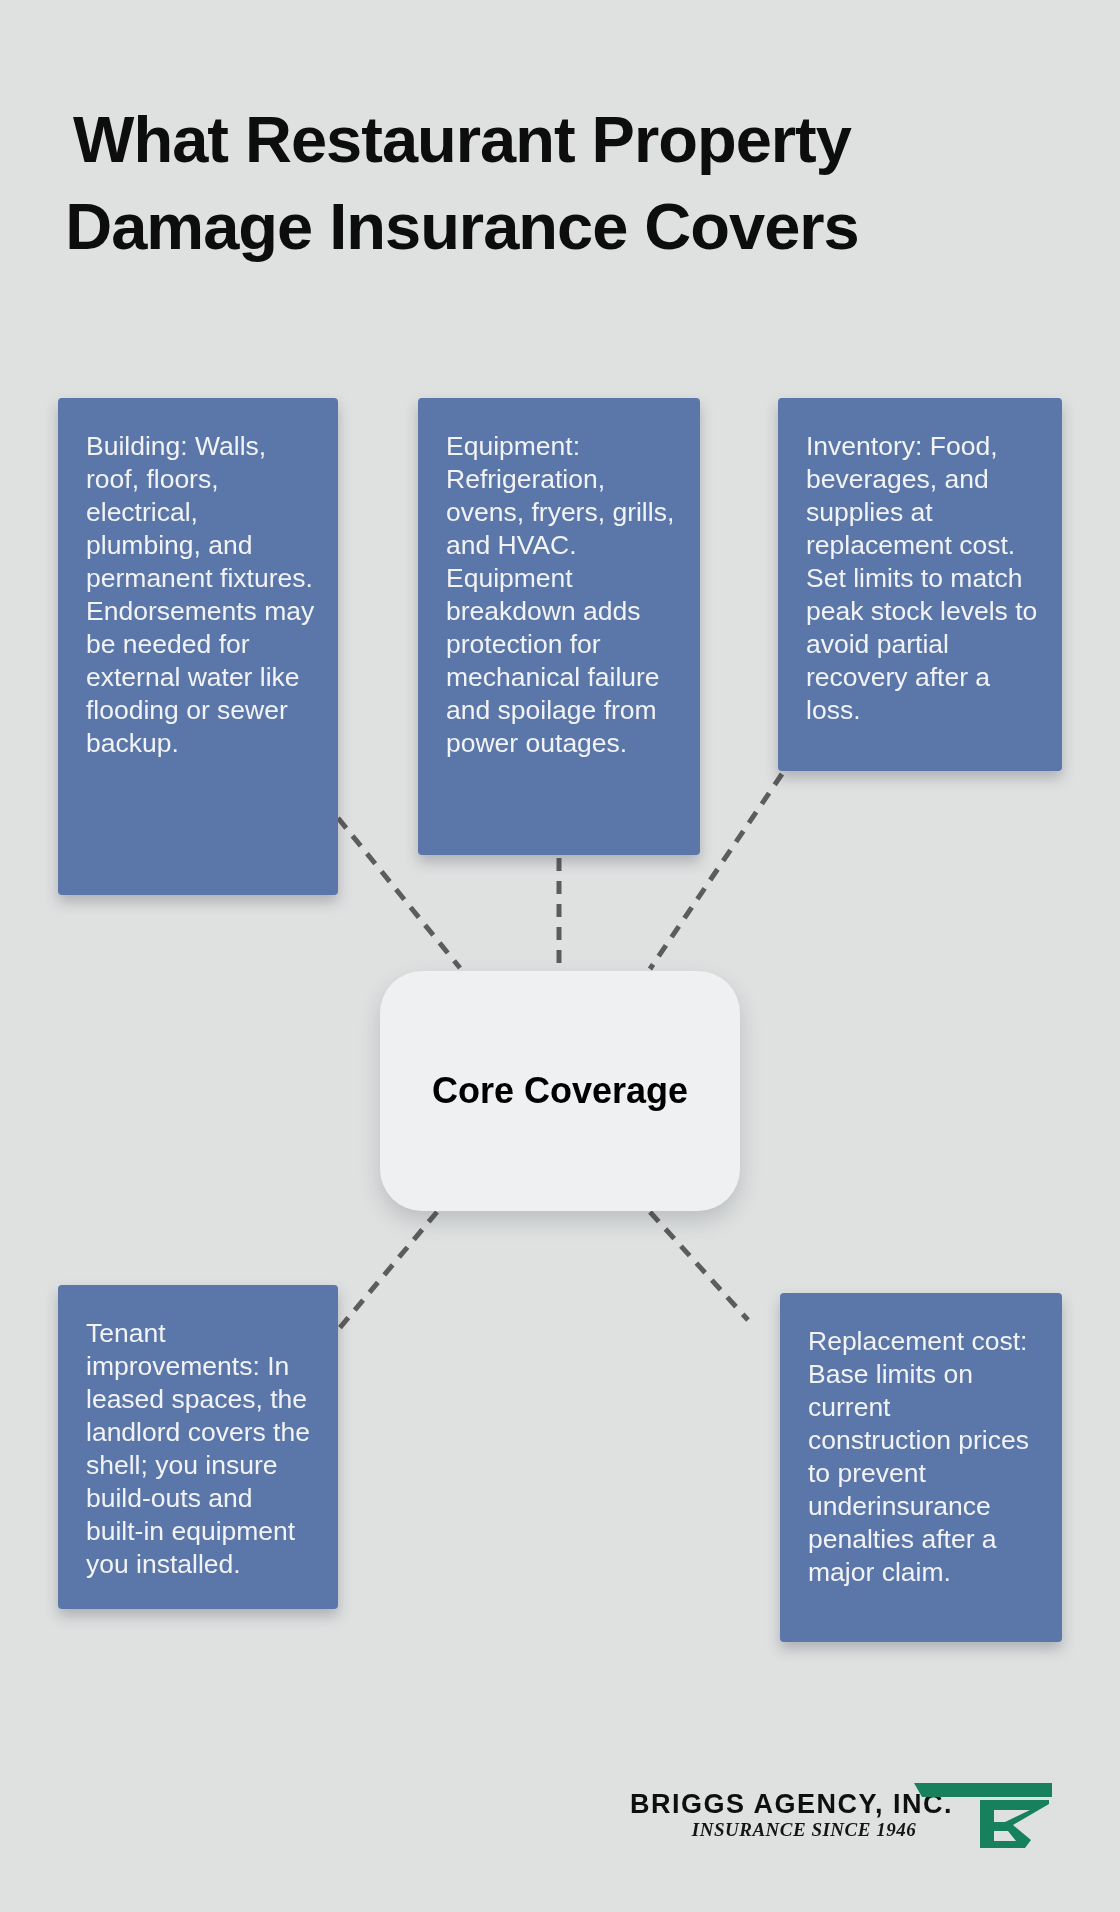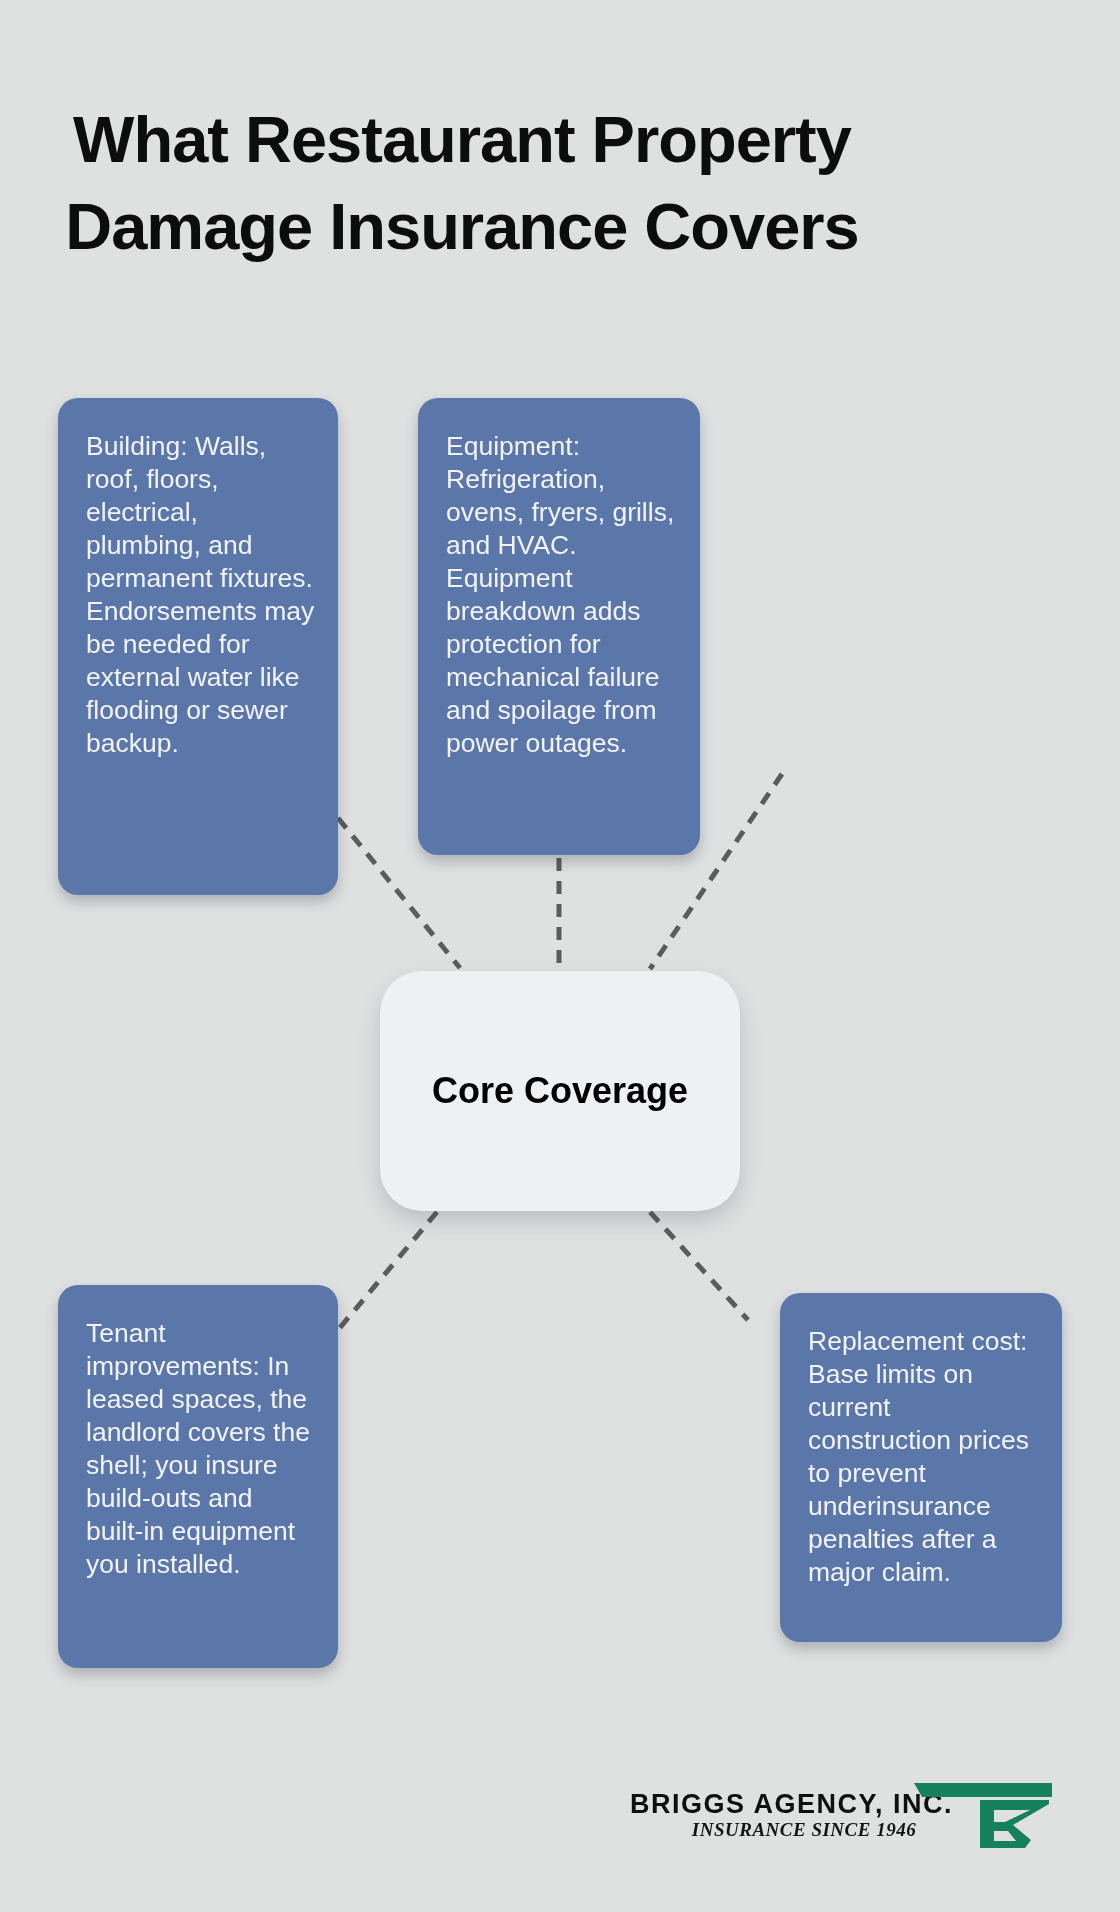--- a/index.html
+++ b/index.html
@@ -18,29 +18,29 @@
 
   .connectors{position:absolute;left:0;top:0;z-index:1;}
   .connectors line{
     stroke:var(--connector,#5c5c5c);stroke-width:5;stroke-dasharray:13 10;
   }
 
   .node{
     position:absolute;z-index:2;
     background:var(--node_fill,#5b76a8);
     color:var(--node_text,#f2f3f5);
-    border-radius:20px;
+    border-radius:4px;
     font-size:26.5px;line-height:33px;
     padding:32px 22px 0 28px;
     box-shadow:0 7px 14px rgba(45,50,65,0.28);
   }
   #node-building    {left:58px;  top:398px;  width:280px; height:497px;}
   #node-equipment   {left:418px; top:398px;  width:282px; height:457px;}
   #node-inventory   {left:778px; top:398px;  width:284px; height:373px;}
-  #node-tenant      {left:58px;  top:1285px; width:280px; height:383px;}
+  #node-tenant      {left:58px;  top:1285px; width:280px; height:324px;}
   #node-replacement {left:780px; top:1283px; width:282px; height:349px;margin-top:10px;}
 
   .center-node{
     position:absolute;z-index:2;
     left:380px;top:971px;width:360px;height:240px;
     background:var(--center_fill,#eff0f2);
     border-radius:42px;
     box-shadow:0 10px 22px rgba(50,55,65,0.20);
     display:flex;align-items:center;justify-content:center;
   }
@@ -80,20 +80,23 @@
   </svg>
 
   <div class="node" id="node-building">
     <span>Building: Walls, roof, floors, electrical, plumbing, and permanent fixtures. Endorsements may be needed for external water like flooding or sewer backup.</span>
   </div>
 
   <div class="node" id="node-equipment">
     <span>Equipment: Refrigeration, ovens, fryers, grills, and HVAC. Equipment breakdown adds protection for mechanical failure and spoilage from power outages.</span>
   </div>
 
+  <div class="node" id="node-inventory">
+    <span>Inventory: Food, beverages, and supplies at replacement cost. Set limits to match peak stock levels to avoid partial recovery after a loss.</span>
+  </div>
 
   <div class="center-node">
     <span class="label">Core Coverage</span>
   </div>
 
   <div class="node" id="node-tenant">
     <span>Tenant improvements: In leased spaces, the landlord covers the shell; you insure build-outs and built-in equipment you installed.</span>
   </div>
 
   <div class="node" id="node-replacement">

